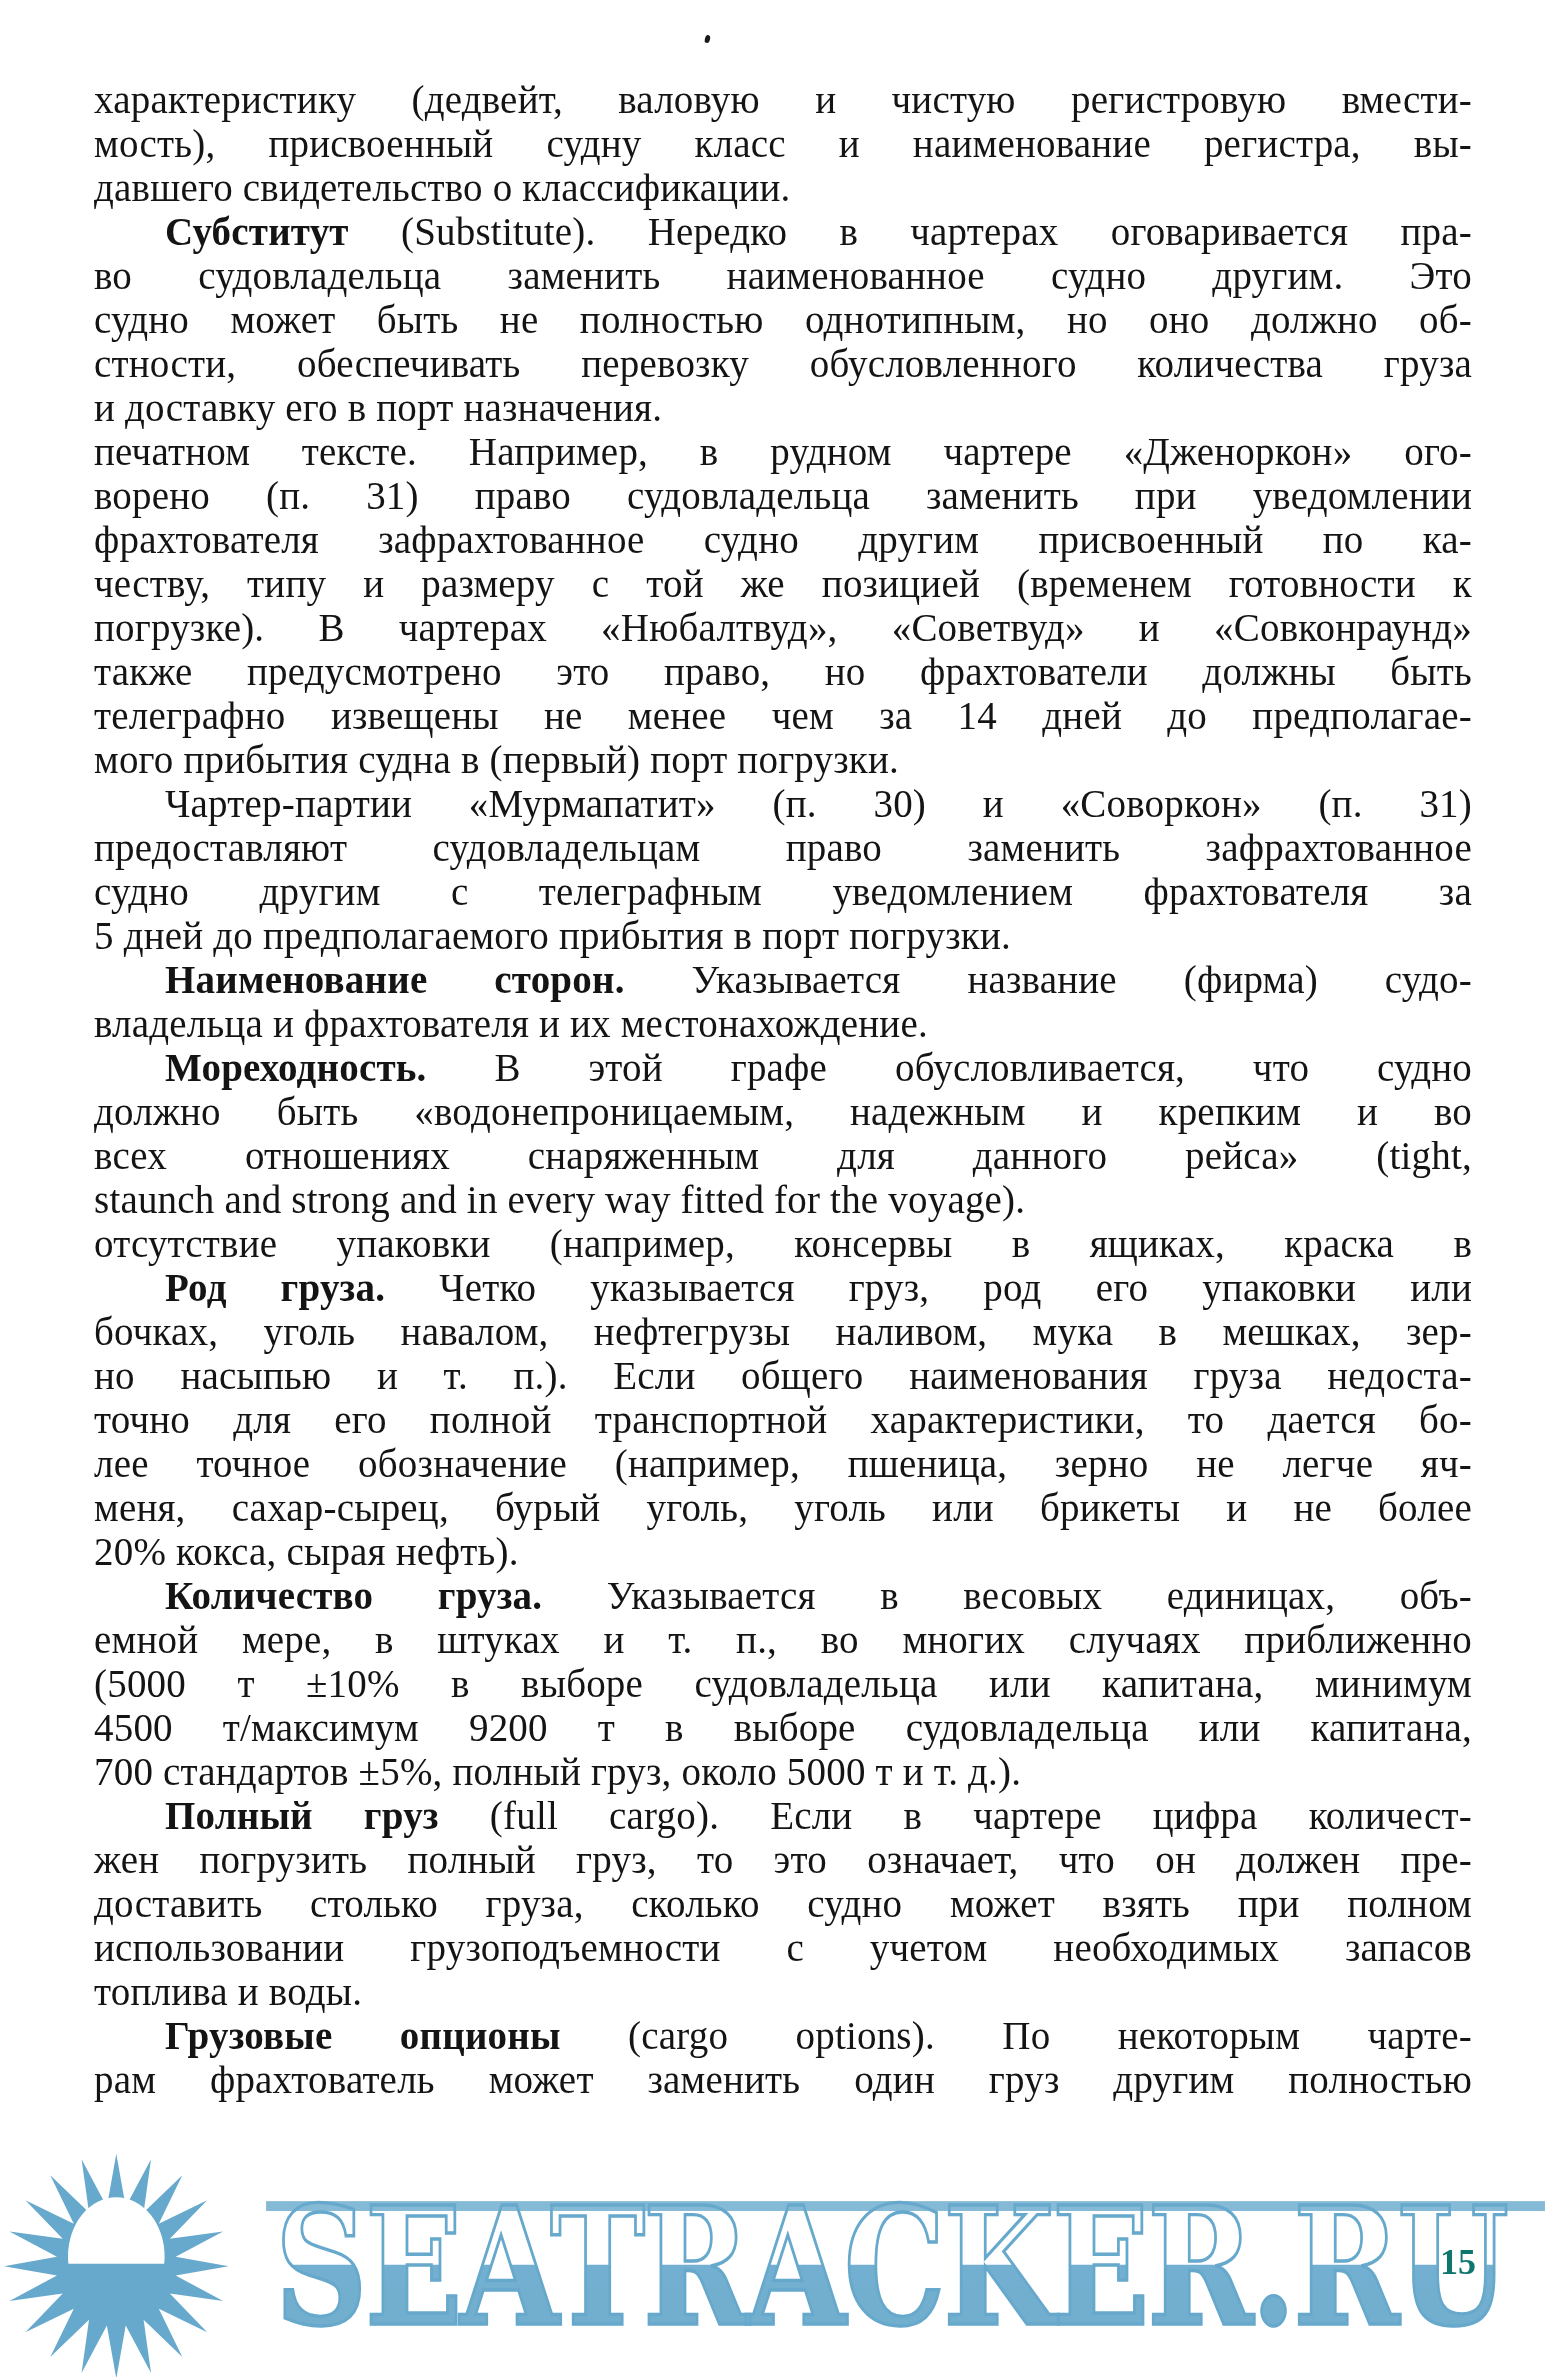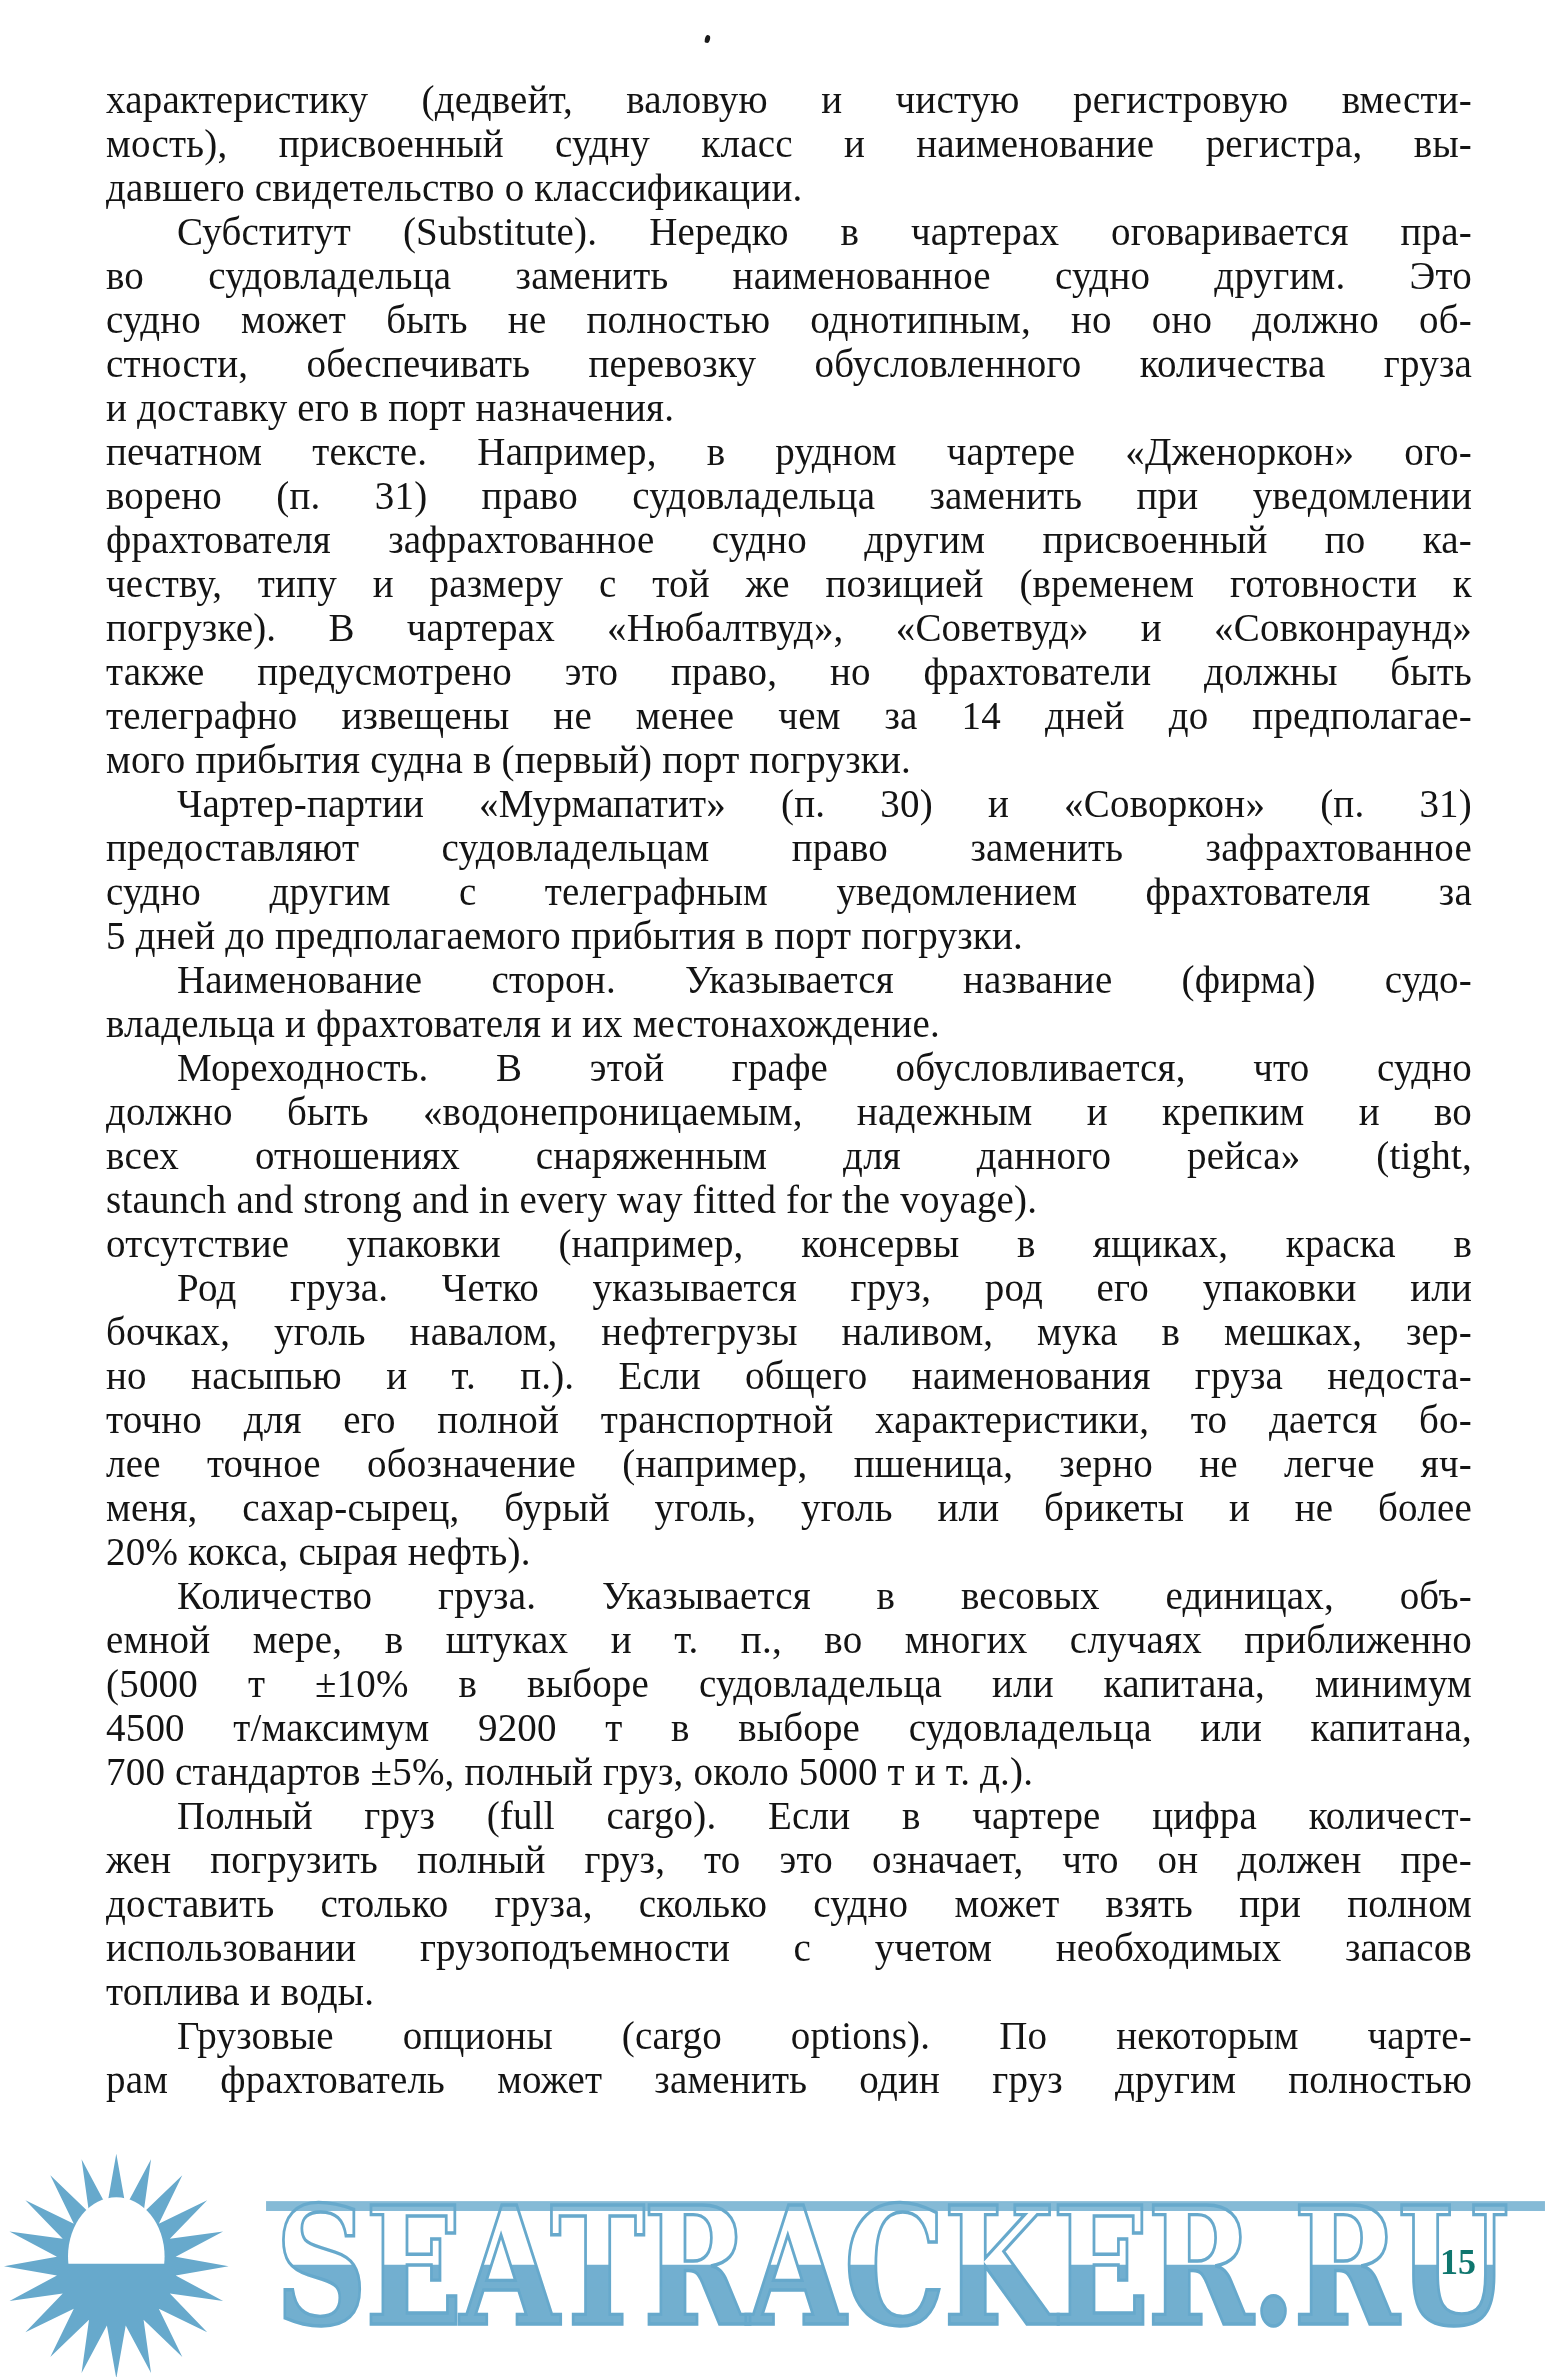--- a/index.html
+++ b/index.html
@@ -18,25 +18,24 @@
   }
   .para{margin:0;padding:0;}
   .line{
     height:44px;
     line-height:44px;
     font-size:39px;
     text-align:justify;
     text-align-last:justify;
     white-space:normal;
     letter-spacing:0.2px;
-    margin-left:12px;
   }
   .line.end{text-align-last:left;font-family:Liberation Serif, serif;}
   .line.indent{padding-left:71px;}
-  .line b{font-weight:normal;}
+  .line b{font-weight:bold;}
   .artifact-dot{
     position:absolute;
     left:705px;top:35px;
     width:5px;height:8px;
     background:#1a1a1a;
     border-radius:45% 55% 60% 40%;
     transform:rotate(14deg);
   }
   .page-number{
     position:absolute;

